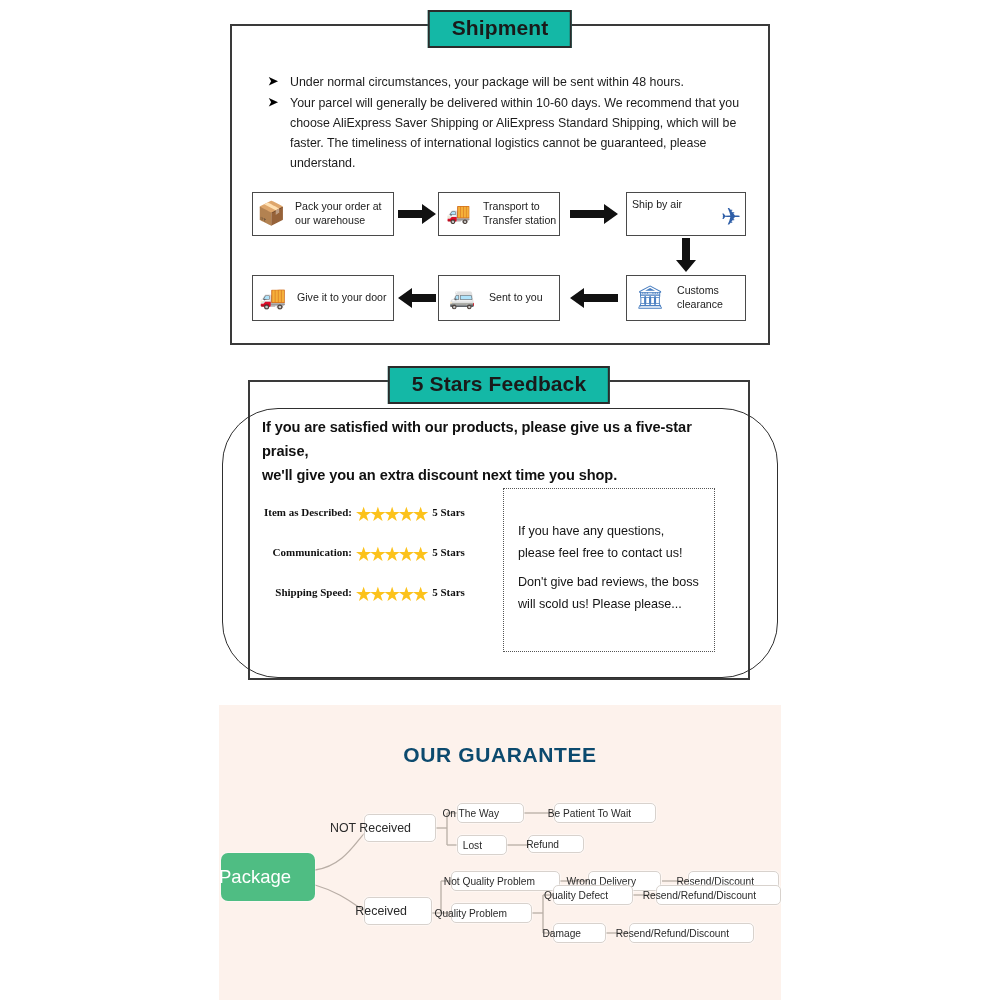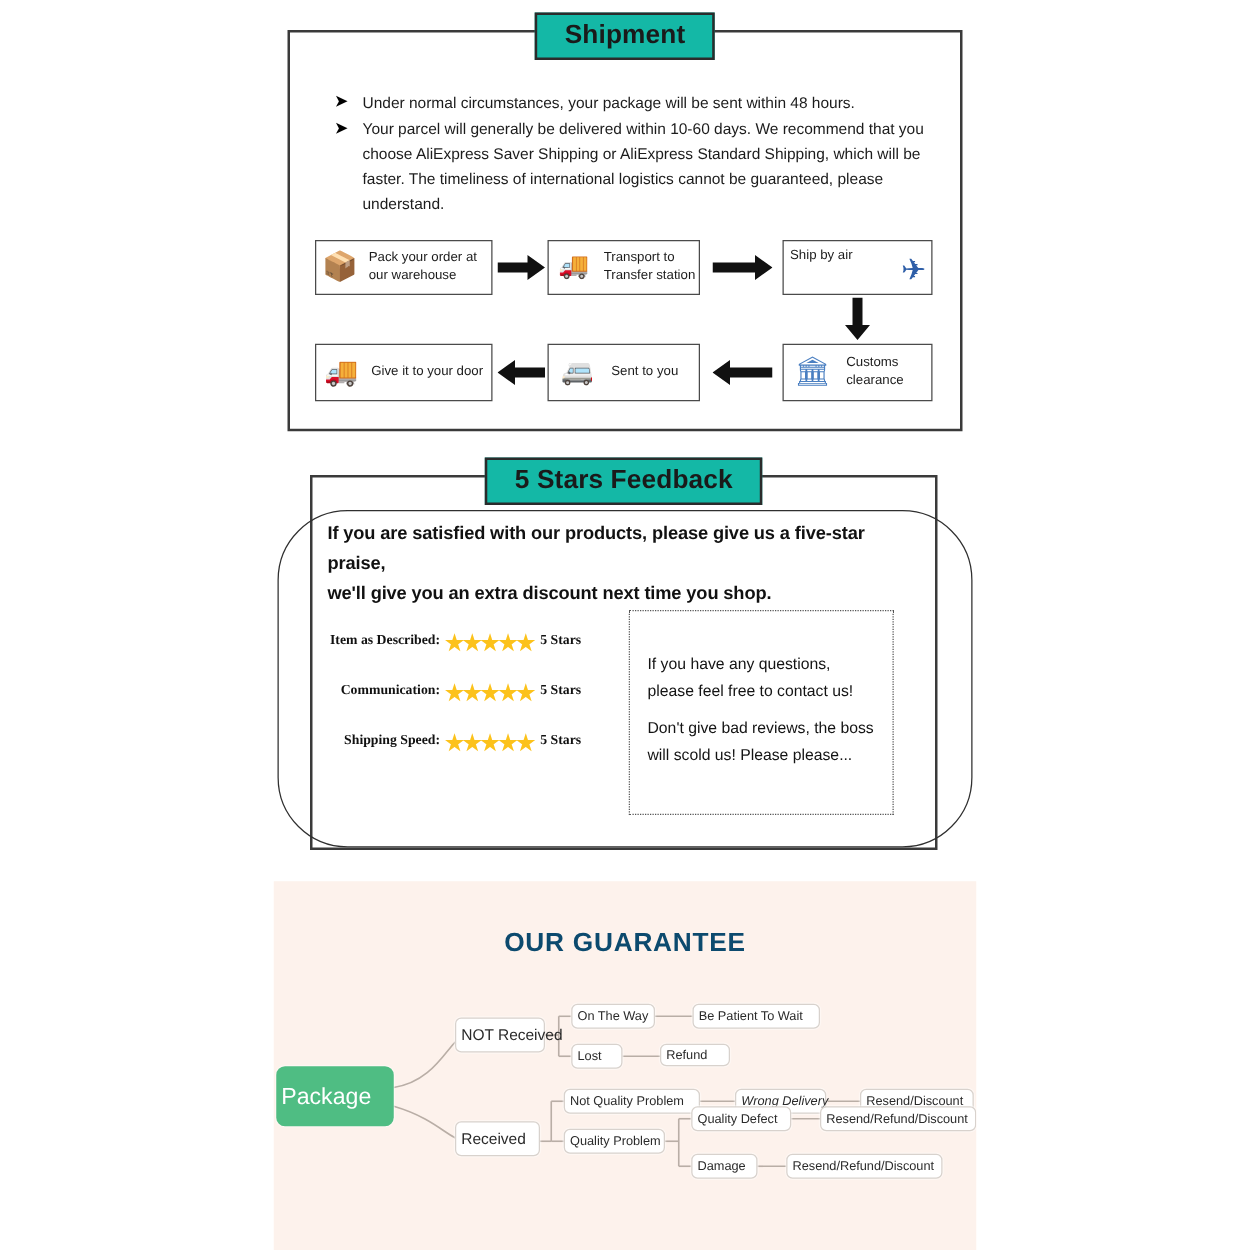--- a/index.html
+++ b/index.html
@@ -98,22 +98,22 @@
   .g-title{
     position:absolute;left:0;right:0;top:38px;text-align:center;
     font-size:21px;font-weight:700;letter-spacing:.6px;
     color:#0c4a6e;
   }
   #tree{position:absolute;left:0;top:0;width:562px;height:295px;}
   .node{
     position:absolute;box-sizing:border-box;
     background:#fff;border:1px solid #d8d2cd;border-radius:5px;
     font-size:10.2px;color:#2a2a2a;
-    display:flex;align-items:center;justify-content:flex-start;
-    white-space:nowrap;padding:0 4px;
+    display:flex;align-items:center;justify-content:flex-end;
+    white-space:nowrap;padding:0 24px;
     box-shadow:0 0 0 1px rgba(255,255,255,.4);
   }
   .node.root{
     background:#4fbd83;border:none;color:#fff;
     font-size:18.5px;border-radius:7px;
   }
   .node.big{font-size:12.4px;}
 </style>
 </head>
 <body>
@@ -271,21 +271,21 @@
   <div class="node" style="left:309px;top:130px;width:56px;height:18px;">
     <span>Refund</span>
   </div>
 
   <div class="node big" style="left:145px;top:192px;width:68px;height:28px;">
     <span>Received</span>
   </div>
   <div class="node" style="left:232px;top:166px;width:109px;height:20px;">
     <span>Not Quality Problem</span>
   </div>
-  <div class="node" style="left:369px;top:166px;width:73px;height:20px;font-style:italic;">
+  <div class="node" style="left:369px;top:166px;width:73px;height:20px;">
     <span>Wrong Delivery</span>
   </div>
   <div class="node" style="left:469px;top:166px;width:91px;height:20px;">
     <span>Resend/Discount</span>
   </div>
   <div class="node" style="left:232px;top:198px;width:81px;height:20px;">
     <span>Quality Problem</span>
   </div>
   <div class="node" style="left:334px;top:180px;width:80px;height:20px;">
     <span>Quality Defect</span>

